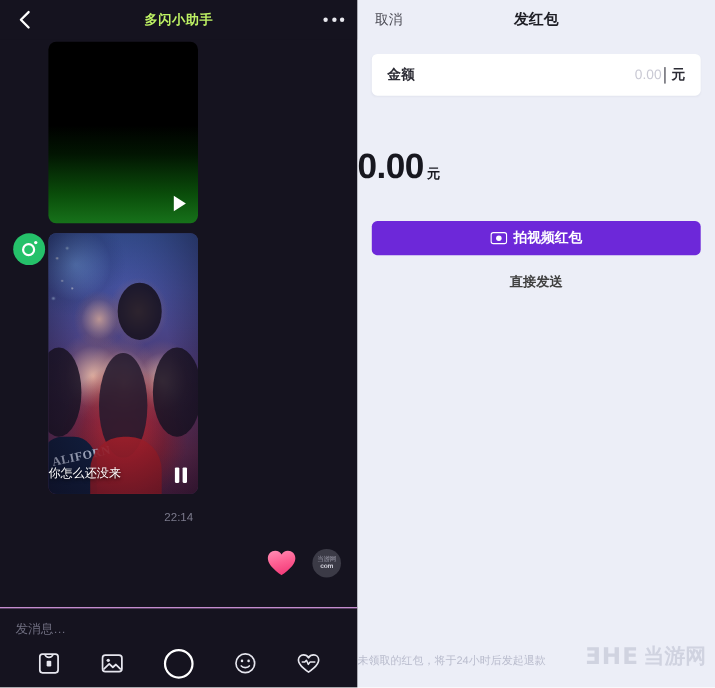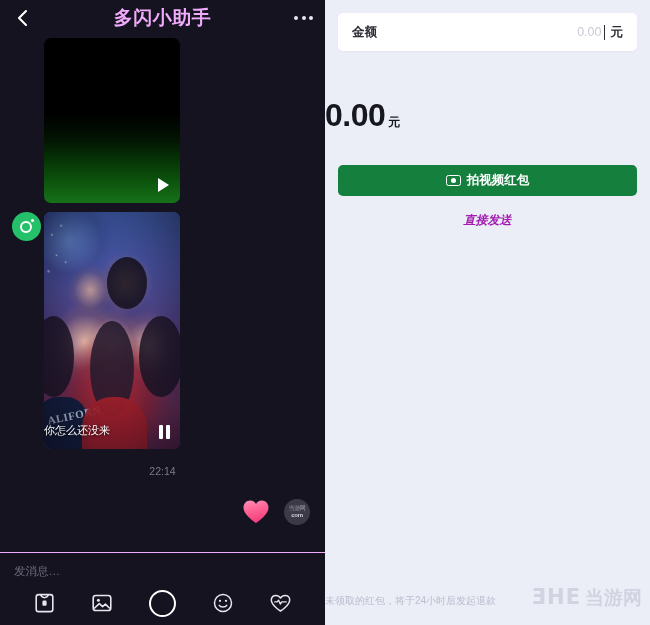--- a/index.html
+++ b/index.html
@@ -43,22 +43,22 @@
     display: flex;
     align-items: center;
     justify-content: center;
     cursor: pointer;
   }
   .back-arrow svg { display: block; }
   .chat-title {
     position: absolute;
     left: 0; right: 0;
     text-align: center;
-    color: #f0abfc;
-    font-size: 19px;
+    color: #bef264;
+    font-size: 12px;
     font-weight: bold;
     letter-spacing: .5px;
     pointer-events: none;
   }
   .more-dots {
     margin-left: auto;
     display: flex;
     gap: 3.5px;
     align-items: center;
     cursor: pointer;
@@ -402,21 +402,21 @@
   .big-amount .unit {
     font-size: 12px;
     font-weight: bold;
     margin-left: 3px;
   }
 
   .send-btn {
     margin: 31px 13px 0 13px;
     height: 31px;
     border-radius: 5px;
-    background: #15803d;
+    background: #6d28d9;
     display: flex;
     align-items: center;
     justify-content: center;
     gap: 6px;
     cursor: pointer;
   }
   .send-btn .label {
     color: #ffffff;
     font-size: 12.5px;
     font-weight: bold;
@@ -433,25 +433,24 @@
   }
   .cam-icon .lens {
     width: 5px; height: 5px;
     border-radius: 50%;
     background: #ffffff;
   }
 
   .direct-send {
     text-align: center;
     margin-top: 16px;
-    color: #a21caf;
+    color: #404040;
     font-size: 12px;
     font-weight: bold;
     cursor: pointer;
-    font-style: italic;
   }
 
   .rp-footer {
     position: absolute;
     left: 0; right: 0;
     bottom: 17px;
     text-align: left;
     color: #b9bccd;
     font-size: 10px;
   }
@@ -607,20 +606,24 @@
           </svg>
         </div>
 
       </div>
     </div>
 
   </div>
 
   <div class="right-panel">
 
+    <div class="rp-navbar">
+      <div class="rp-cancel">取消</div>
+      <div class="rp-title">发红包</div>
+    </div>
 
     <div class="amount-field">
       <div class="amount-label">金额</div>
       <div class="amount-input">
         <span class="amount-placeholder" placeholder="0.00">0.00</span>
         <span class="caret"></span>
         <span class="amount-unit">元</span>
       </div>
     </div>
 

